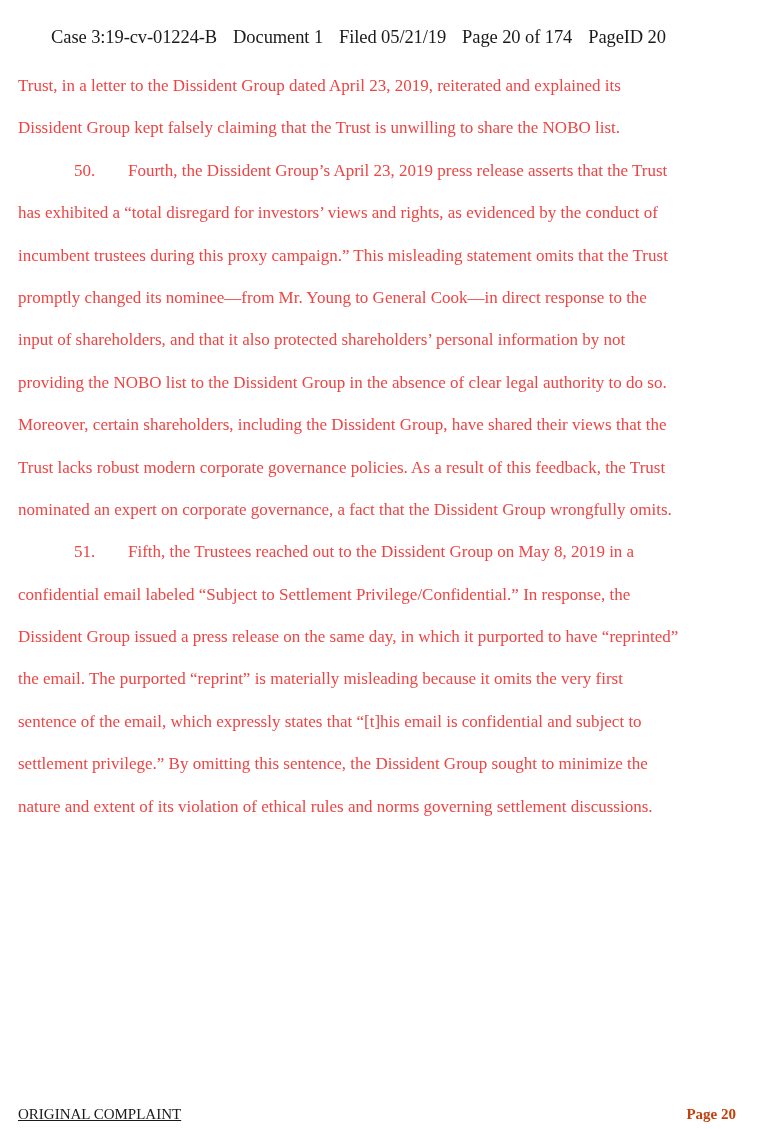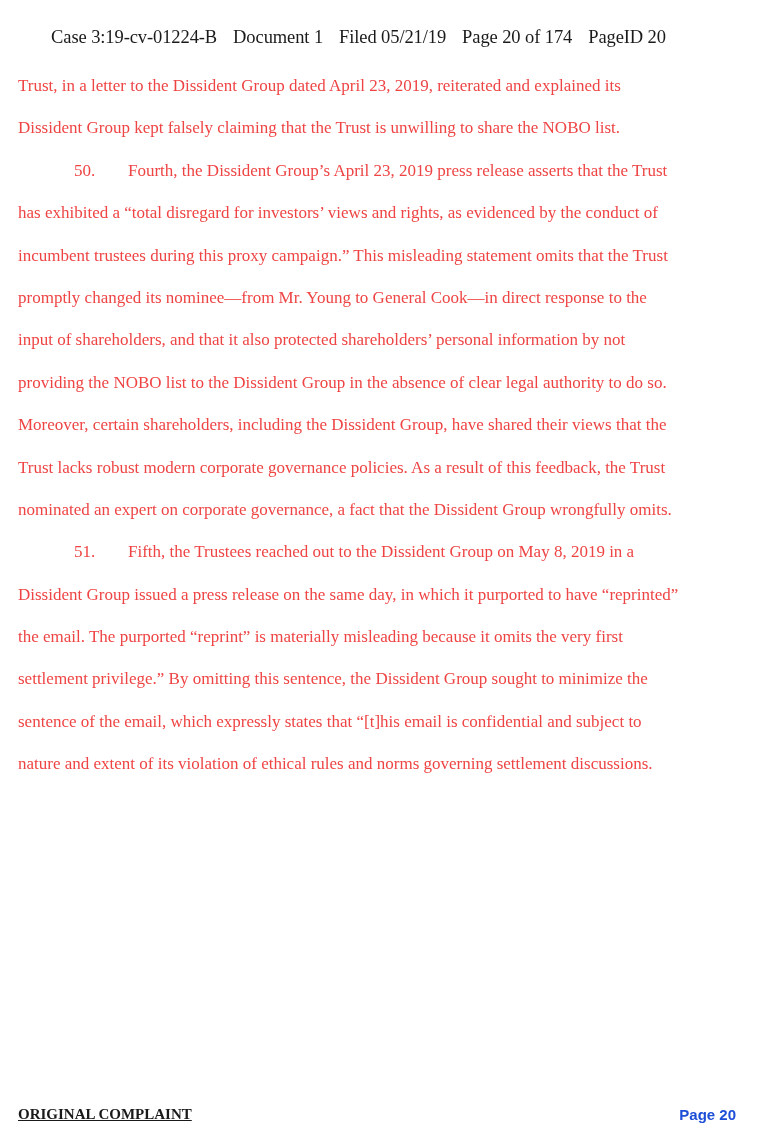--- a/index.html
+++ b/index.html
@@ -42,33 +42,33 @@
     .para-num {
       display: inline-block;
       margin-left: 56px;
       width: 54px;
     }
     .footer-left {
       position: absolute;
       top: 1106px;
       left: 18px;
       font-family: "Liberation Serif", serif;
-      font-weight: bold;
+      font-weight: normal;
       font-size: 15px;
       text-decoration: underline;
       color: #1a1a1a;
     }
     .footer-right {
       position: absolute;
       top: 1106px;
       right: 44px;
-      font-family: Liberation Sans, sans-serif;
+      font-family: Liberation Serif, serif;
       font-weight: bold;
       font-size: 15px;
-      color: #1d4ed8;
+      color: #c2410c;
     }
   </style>
 </head>
 <body>
 
 <div class="header">
   <span>Case 3:19-cv-01224-B</span><span>Document 1</span><span>Filed 05/21/19</span><span>Page 20 of 174</span><span>PageID 20</span>
 </div>
 
 <div class="body-text">
@@ -88,22 +88,23 @@
     <div class="line">providing the NOBO list to the Dissident Group in the absence of clear legal authority to do so.</div>
     <div class="line">Moreover, certain shareholders, including the Dissident Group, have shared their views that the</div>
     <div class="line">Trust lacks robust modern corporate governance policies.  As a result of this feedback, the Trust</div>
     <div class="line">nominated an expert on corporate governance, a fact that the Dissident Group wrongfully omits.</div>
   </div>
 
   <div>
     <div class="line">
       <span class="para-num">51.</span><span>Fifth, the Trustees reached out to the Dissident Group on May 8, 2019 in a</span>
     </div>
+    <div class="line">confidential email labeled “Subject to Settlement Privilege/Confidential.”  In response, the</div>
     <div class="line">Dissident Group issued a press release on the same day, in which it purported to have “reprinted”</div>
     <div class="line">the email.  The purported “reprint” is materially misleading because it omits the very first</div>
+    <div class="line">sentence of the email, which expressly states that “[t]his email is confidential and subject to</div>
     <div class="line">settlement privilege.”  By omitting this sentence, the Dissident Group sought to minimize the</div>
-    <div class="line">sentence of the email, which expressly states that “[t]his email is confidential and subject to</div>
     <div class="line">nature and extent of its violation of ethical rules and norms governing settlement discussions.</div>
   </div>
 </div>
 
 <div class="footer-left">ORIGINAL COMPLAINT</div>
 <div class="footer-right">Page 20</div>
 
 </body></html>

